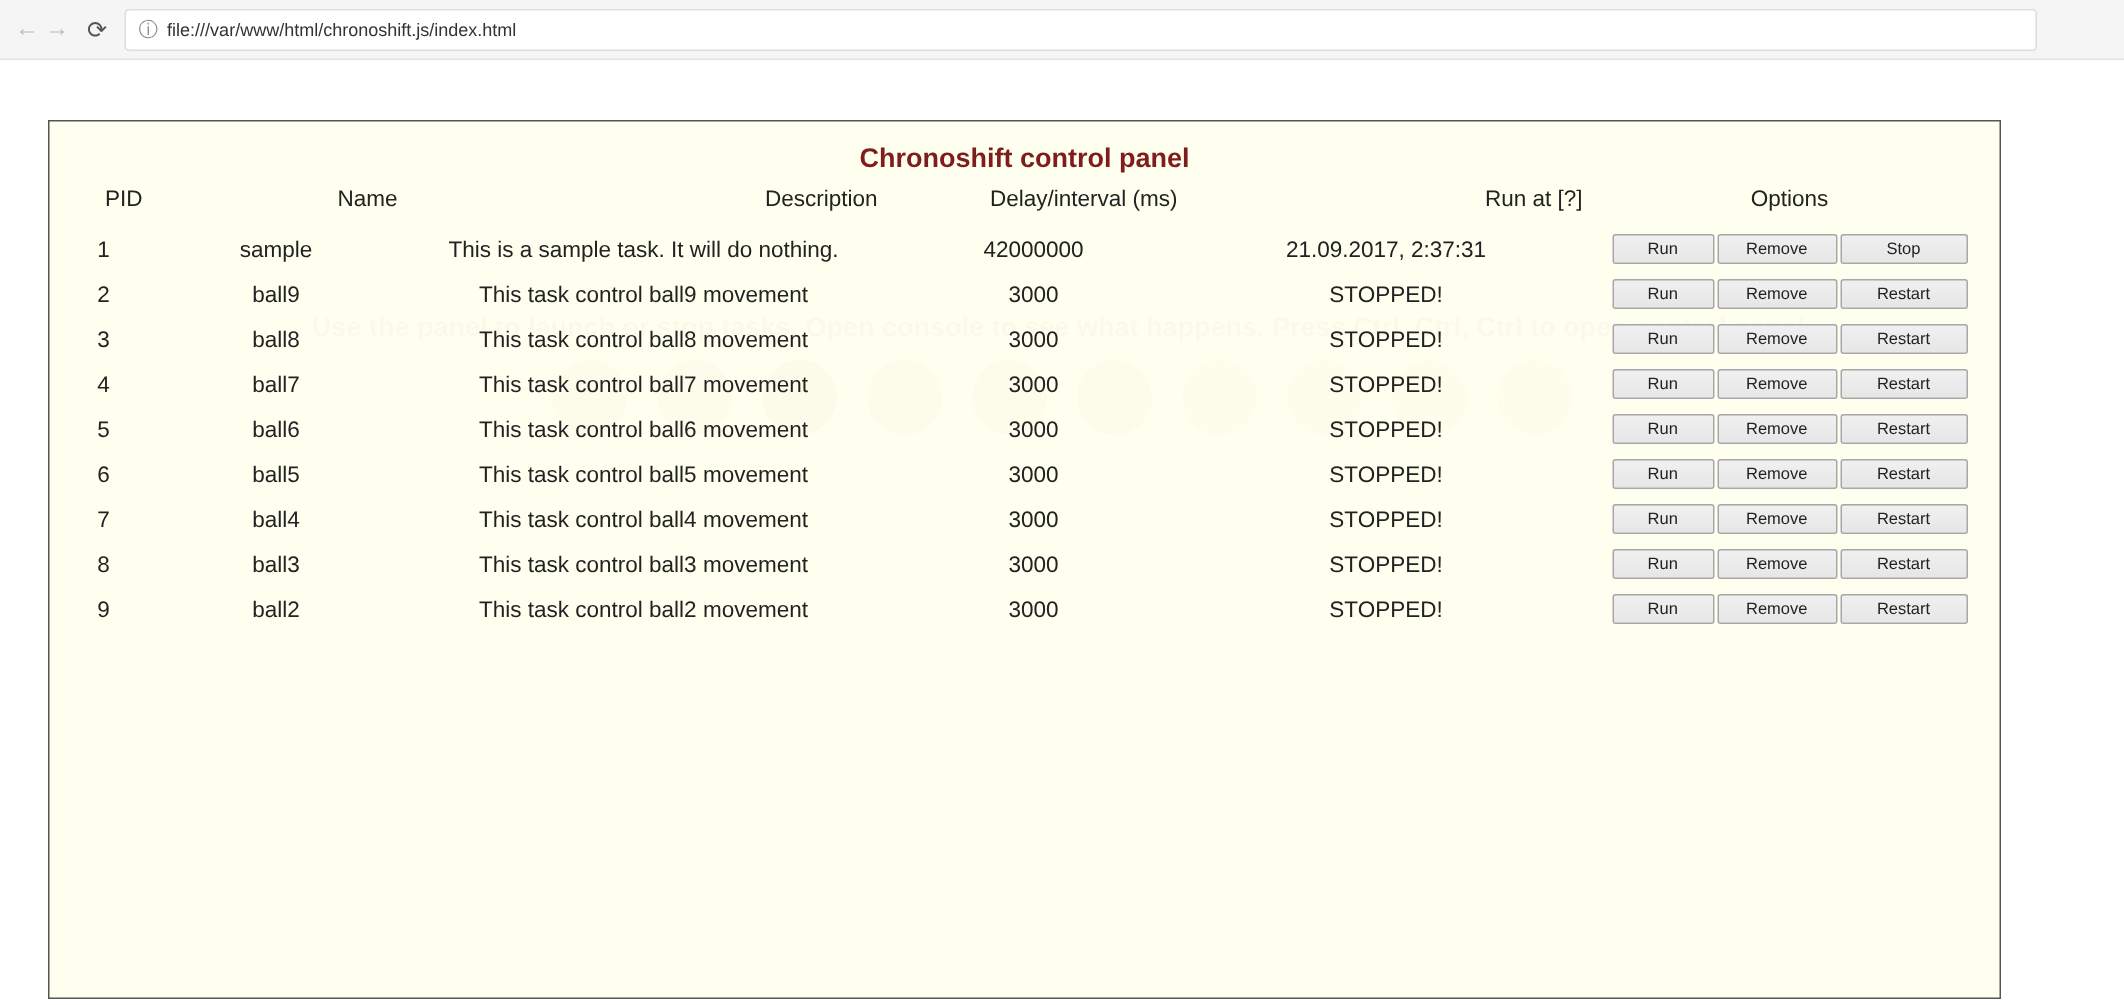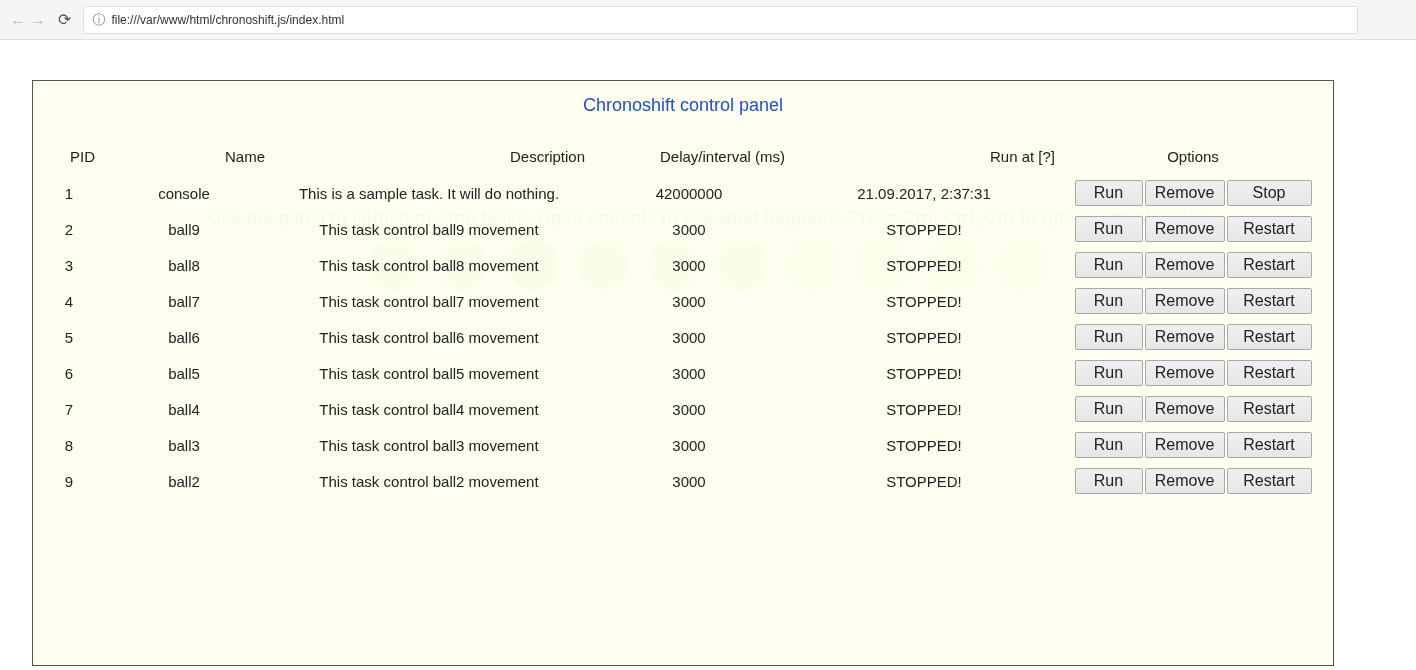--- a/index.html
+++ b/index.html
@@ -20,36 +20,36 @@
 
   
   .hint { position: absolute; top: 168px; left: 0; width: 100%; text-align: center; font-size: 18px; font-weight: bold; color: #bbb; z-index: 1; }
   .balls { position: absolute; top: 200px; left: 0; width: 100%; display: flex; justify-content: center; gap: 20px; z-index: 1; }
   .ball { width: 50px; height: 50px; border-radius: 50%; background: #d6d5cd; }
   .ball:nth-child(3) { background: #cccbc0; }
   .ball:nth-child(7), .ball:nth-child(8), .ball:nth-child(9), .ball:nth-child(10) { background: #e2e1d9; }
 
   
   .panel { position: absolute; top: 40px; left: 32px; width: 1302px; min-height: 586px; background: rgba(255,255,238,0.92); border: 1px solid #555; padding: 14px 6px 6px; z-index: 2; }
-  .panel h2 { margin: 0 0 26px; text-align: center; font-size: 18px; font-weight: normal; color: #1d4ed8; }
+  .panel h2 { margin: 0 0 2px; text-align: center; font-size: 18px; font-weight: bold; color: #7f1d1d; }
 
   table { width: 100%; border-collapse: collapse; font-size: 15px; color: #222; }
   thead th { font-weight: normal; padding: 6px 4px 10px; text-align: right; }
   tbody td { padding: 5px 4px; text-align: center; vertical-align: middle; }
   tbody tr { height: 29px; }
 
   .col-pid { width: 60px; }
   .col-name { width: 170px; }
   .col-desc { width: 320px; }
   .col-delay { width: 200px; }
   .col-runat { width: 270px; margin-top: 14px; }
   .col-opts { width: auto; text-align: center; }
 
   .opts-cell { white-space: nowrap; }
-  button.act { font-size: 16px; font-family: Arial, sans-serif; padding: 3px 0; margin: 0 1px; background: linear-gradient(#f0f0f0,#e6e6e6); border: 1px solid #a8a8a8; border-radius: 2px; color: #222; cursor: pointer; }
+  button.act { font-size: 11px; font-family: Arial, sans-serif; padding: 3px 0; margin: 0 1px; background: linear-gradient(#f0f0f0,#e6e6e6); border: 1px solid #a8a8a8; border-radius: 2px; color: #222; cursor: pointer; }
   .btn-run { width: 68px; }
   .btn-remove { width: 80px; }
   .btn-stop, .btn-restart { width: 85px; }
 </style>
 </head>
 <body>
 
 <div class="chrome">
   <span class="nav-btn">←</span>
   <span class="nav-btn fwd">→</span>
@@ -86,21 +86,21 @@
           <th class="col-name">Name</th>
           <th class="col-desc">Description</th>
           <th class="col-delay">Delay/interval (ms)</th>
           <th class="col-runat">Run at [?]</th>
           <th class="col-opts">Options</th>
         </tr>
       </thead>
       <tbody id="rows">
           <tr>
             <td class="col-pid">1</td>
-            <td class="col-name">console</td>
+            <td class="col-name">sample</td>
             <td class="col-desc">This is a sample task. It will do nothing.</td>
             <td class="col-delay">42000000</td>
             <td class="col-runat">21.09.2017, 2:37:31</td>
             <td class="col-opts opts-cell"><button class="act btn-run">Run</button><button class="act btn-remove">Remove</button><button class="act btn-stop">Stop</button></td>
           </tr>
           <tr>
             <td class="col-pid">2</td>
             <td class="col-name">ball9</td>
             <td class="col-desc">This task control ball9 movement</td>
             <td class="col-delay">3000</td>

